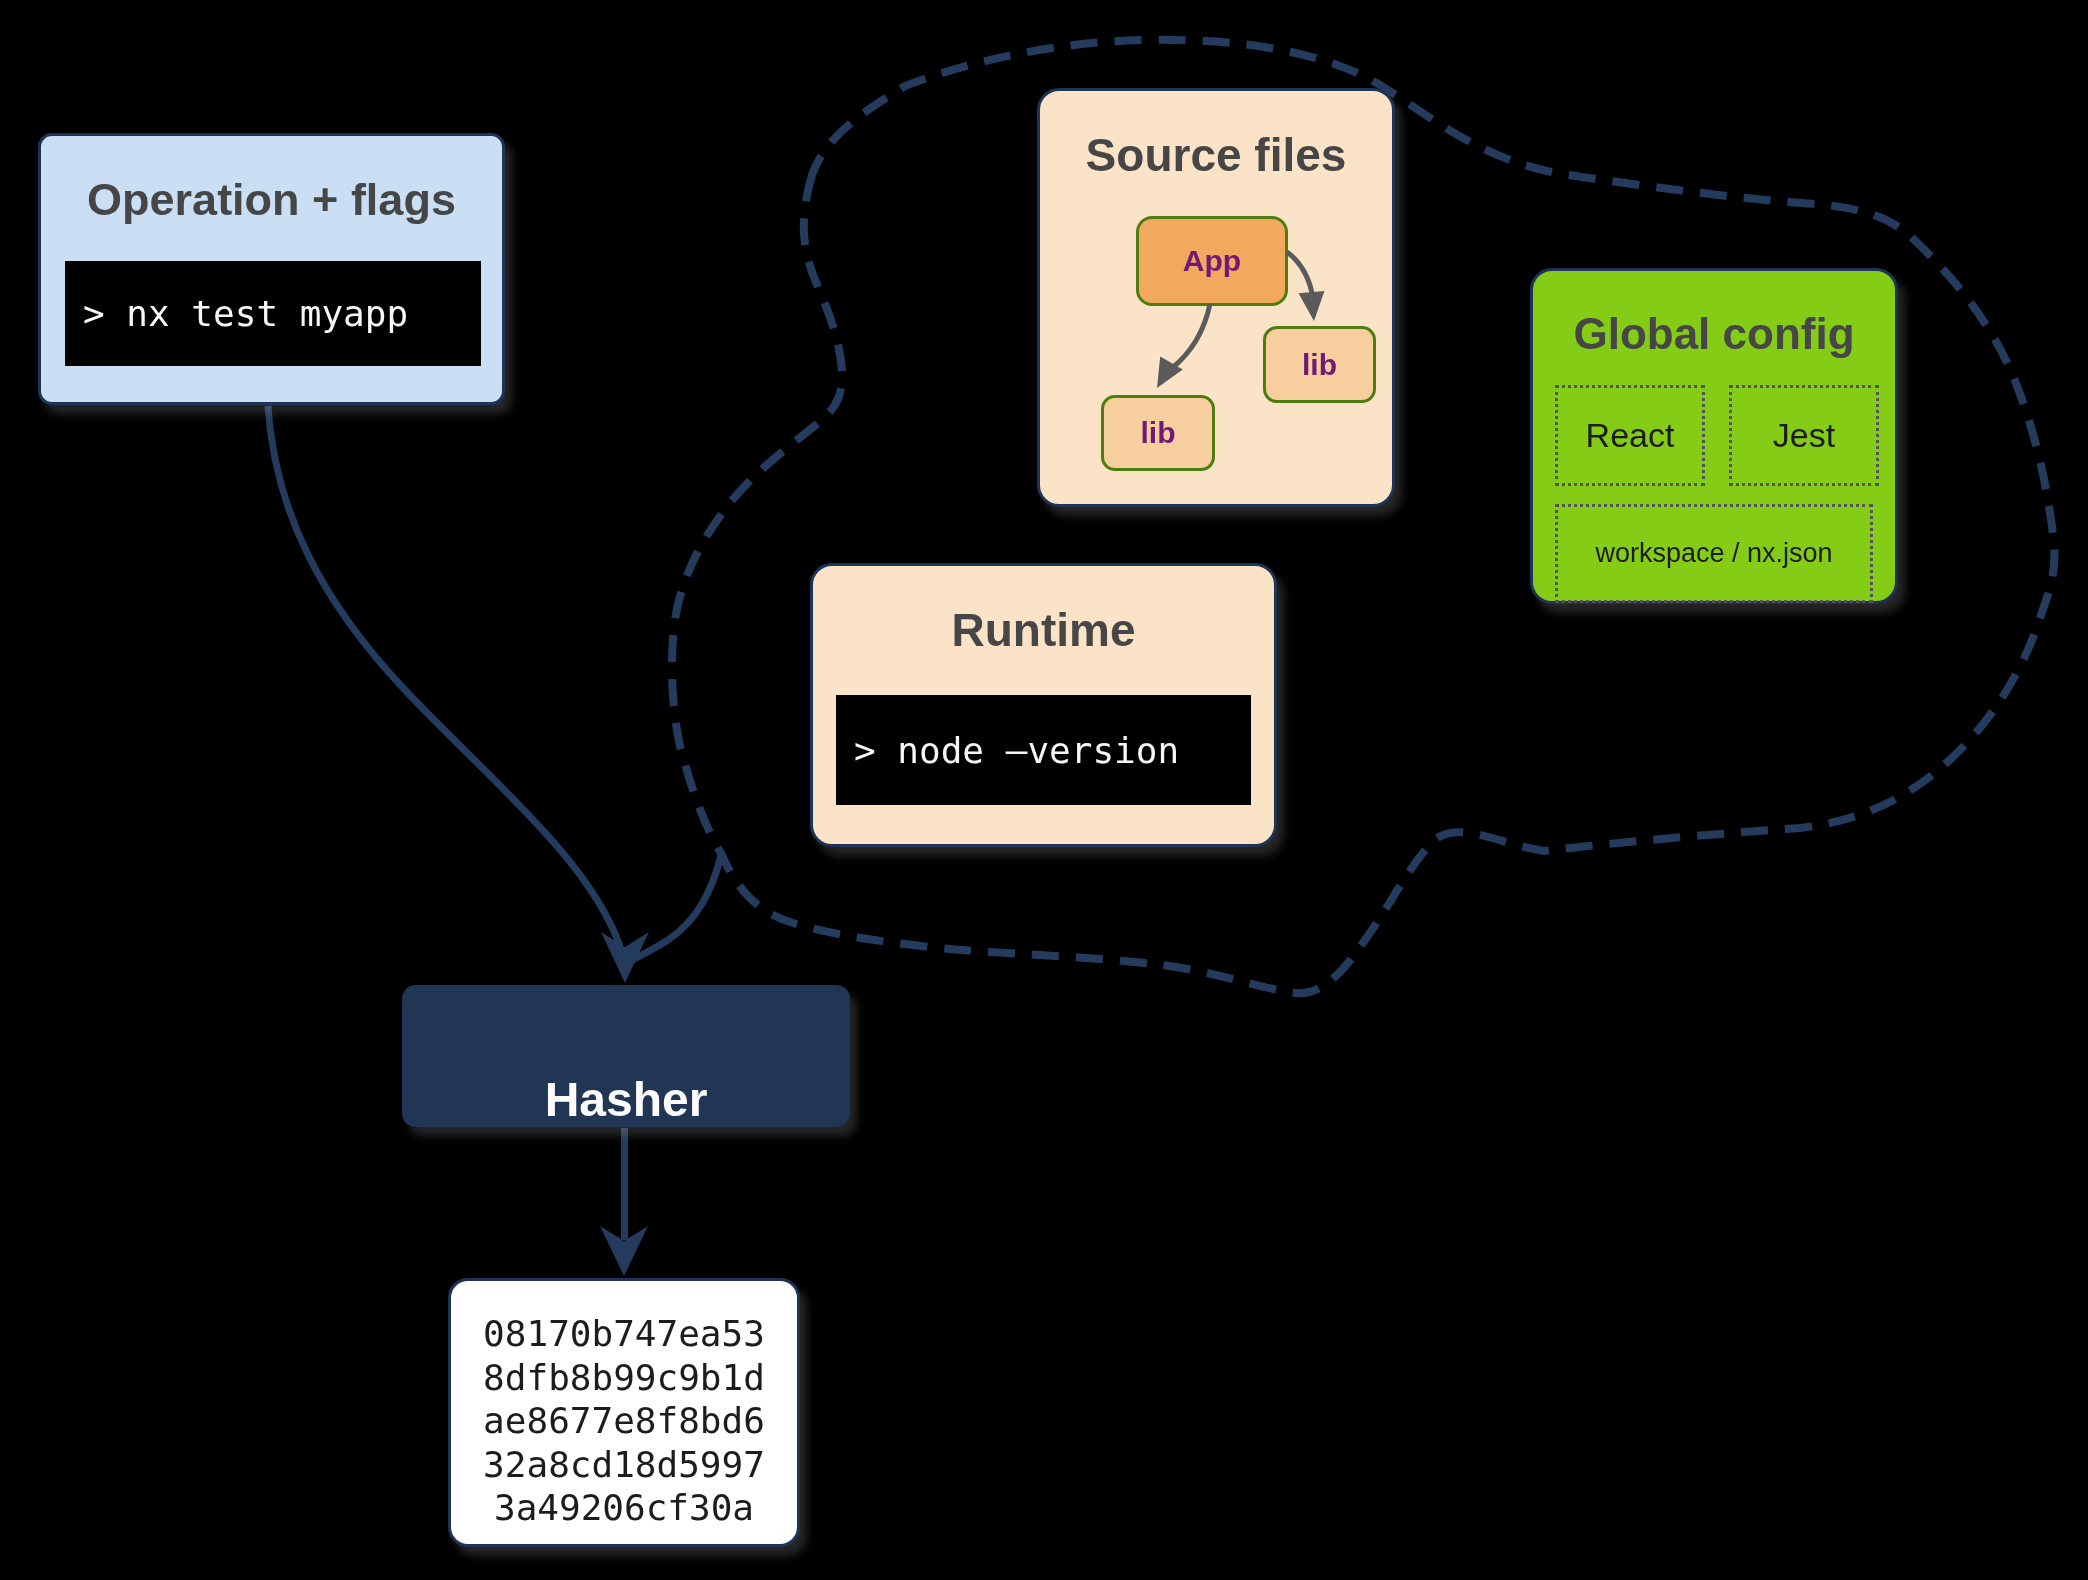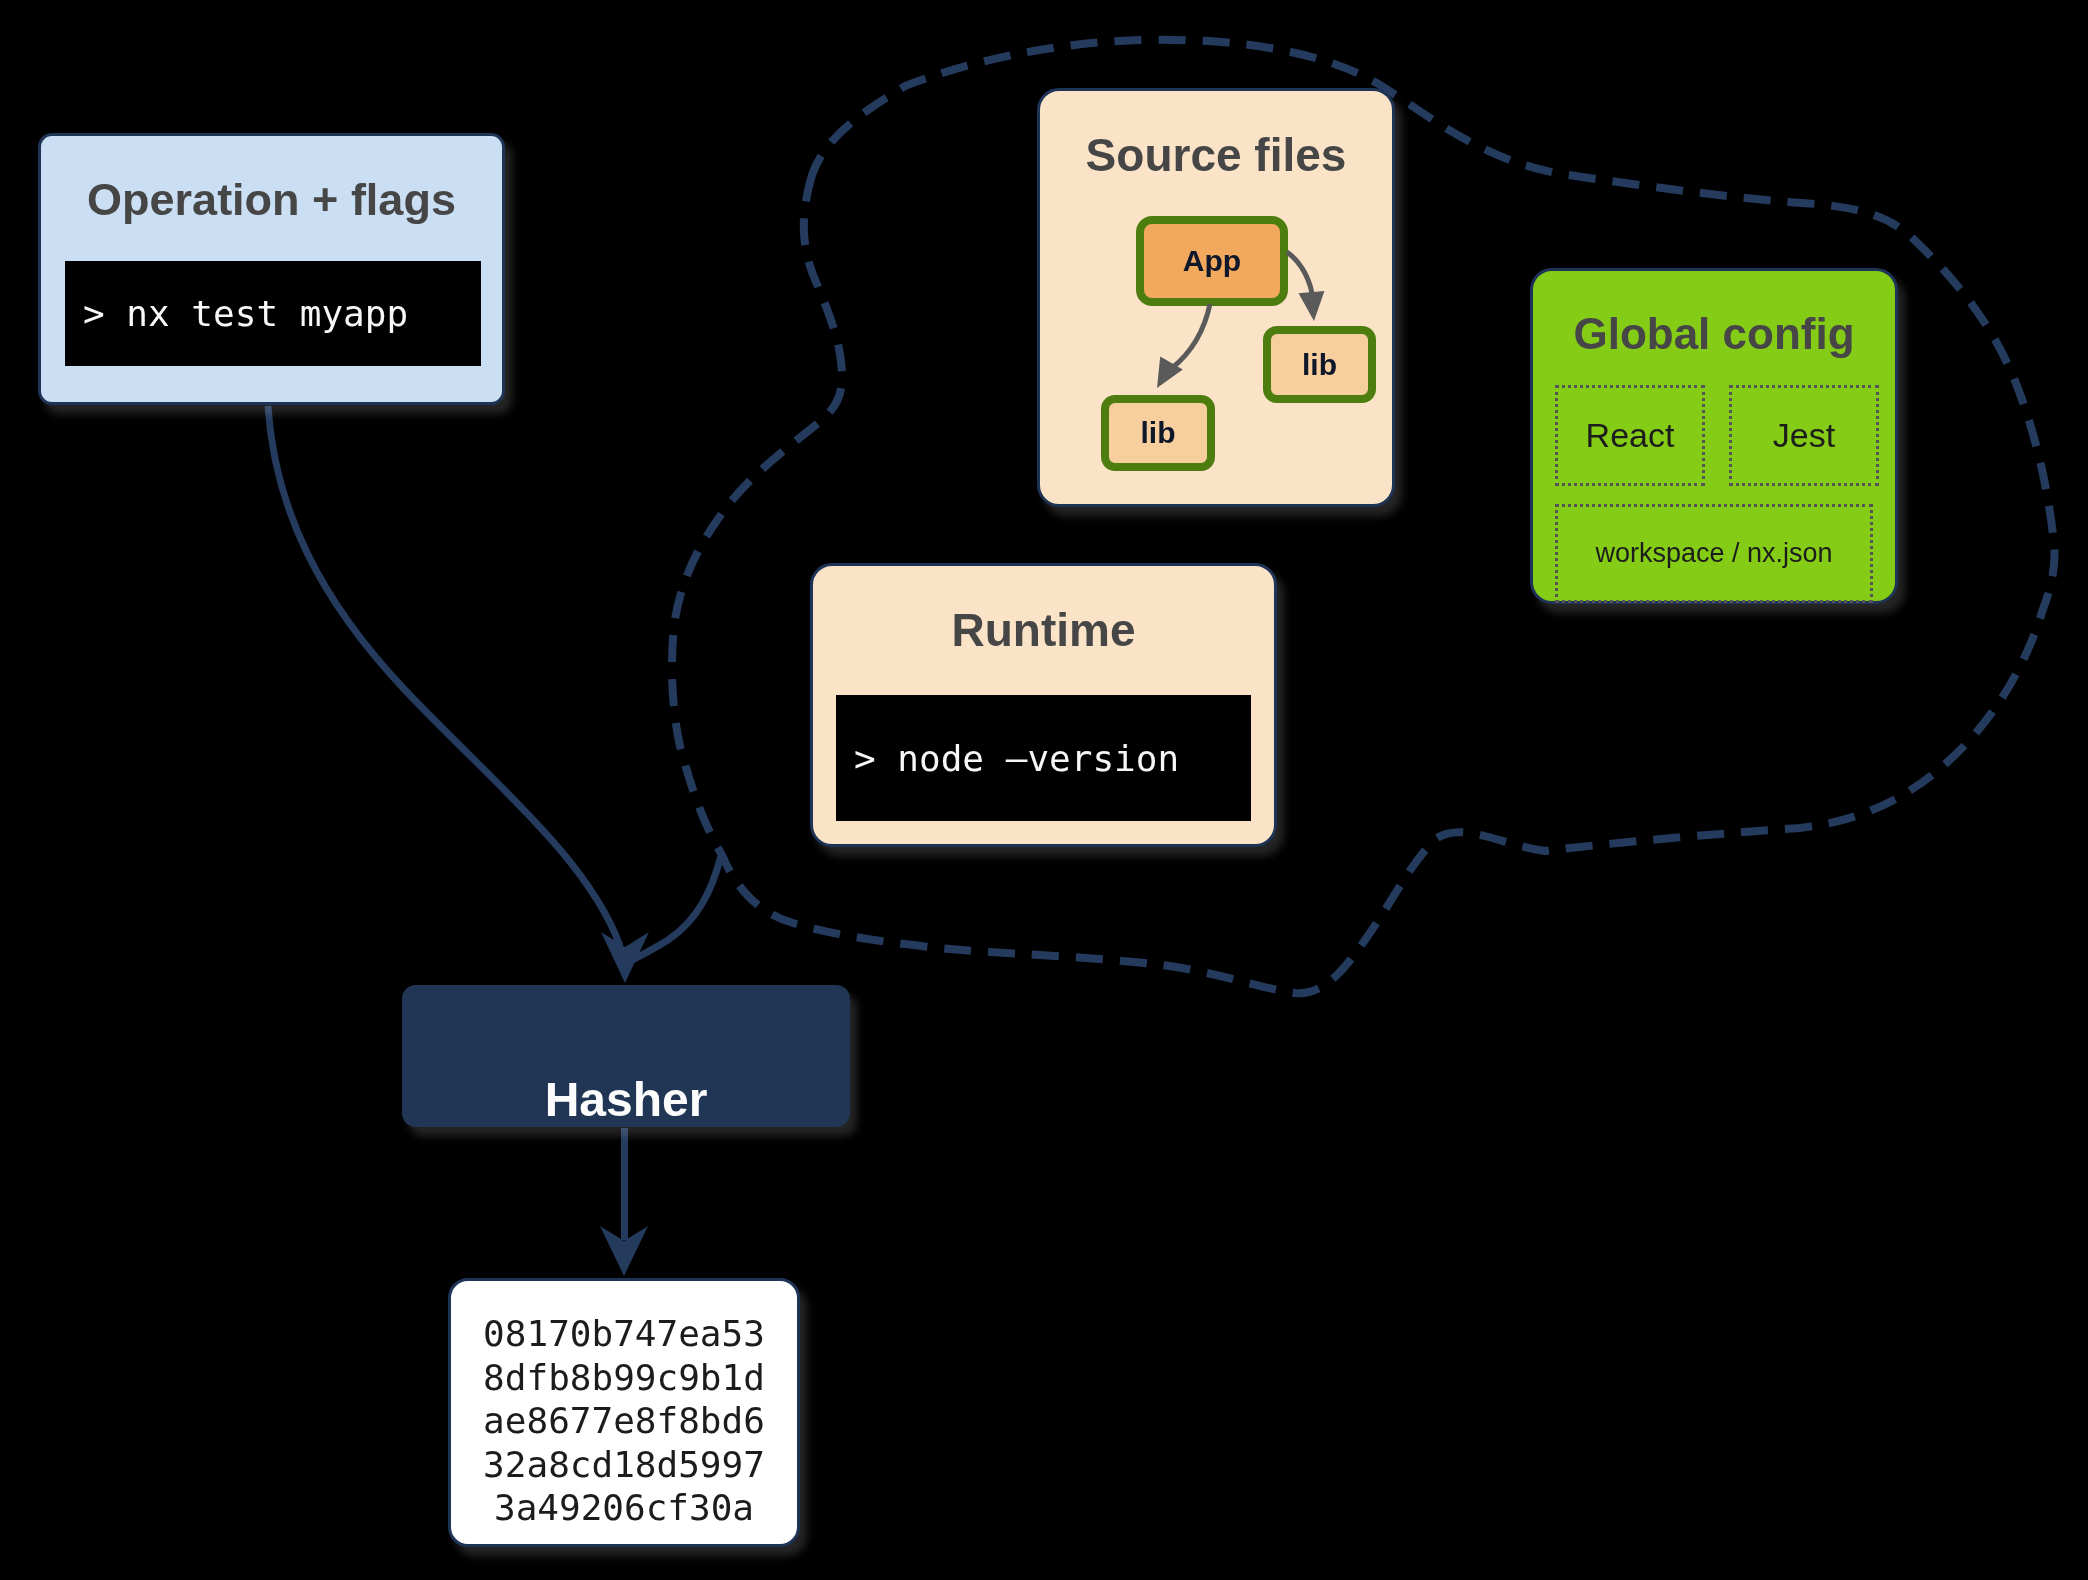--- a/index.html
+++ b/index.html
@@ -17,30 +17,30 @@
        white-space:pre;}
 
   
   #op-box{left:38px;top:133px;width:467px;height:272px;background:#CBDFF4;border-radius:14px;}
   #op-box .title{font-size:45px;}
   #op-term{left:24px;top:125px;width:416px;height:105px;}
 
   
   #source-box{left:1037px;top:88px;width:358px;height:419px;background:#FAE3C7;}
   #source-box .title{font-size:46px;}
-  .graph-node{position:absolute;box-sizing:border-box;border:8px solid #4d7c0f;display:flex;
-       align-items:center;justify-content:center;font-weight:700;color:#0f172a;font-size:30px;}
+  .graph-node{position:absolute;box-sizing:border-box;border:3px solid #4d7c0f;display:flex;
+       align-items:center;justify-content:center;font-weight:700;color:#701a75;font-size:30px;}
   #node-app{left:96px;top:125px;width:152px;height:90px;border-radius:16px;background:#F2A85D;}
   #node-lib-right{left:223px;top:235px;width:113px;height:77px;border-radius:14px;background:#F7CF9E;}
   #node-lib-left{left:61px;top:304px;width:114px;height:76px;border-radius:14px;background:#F7CF9E;}
 
   
   #runtime-box{left:810px;top:563px;width:467px;height:284px;background:#FAE3C7;}
   #runtime-box .title{font-size:46px;}
-  #runtime-term{left:23px;top:129px;width:415px;height:126px;}
+  #runtime-term{left:23px;top:129px;width:415px;height:110px;}
 
   
   #global-box{left:1530px;top:268px;width:368px;height:336px;background:#84cc16;}
   #global-box .title{font-size:44px;}
   .dotted-item{position:absolute;box-sizing:border-box;border:3px dotted #555;display:flex;
        align-items:center;justify-content:center;color:#1C1C1C;}
   #cfg-react{left:22px;top:114px;width:150px;height:101px;font-size:34px;}
   #cfg-jest{left:196px;top:114px;width:150px;height:101px;font-size:34px;}
   #cfg-workspace{left:22px;top:233px;width:318px;height:99px;font-size:27px;}
 

